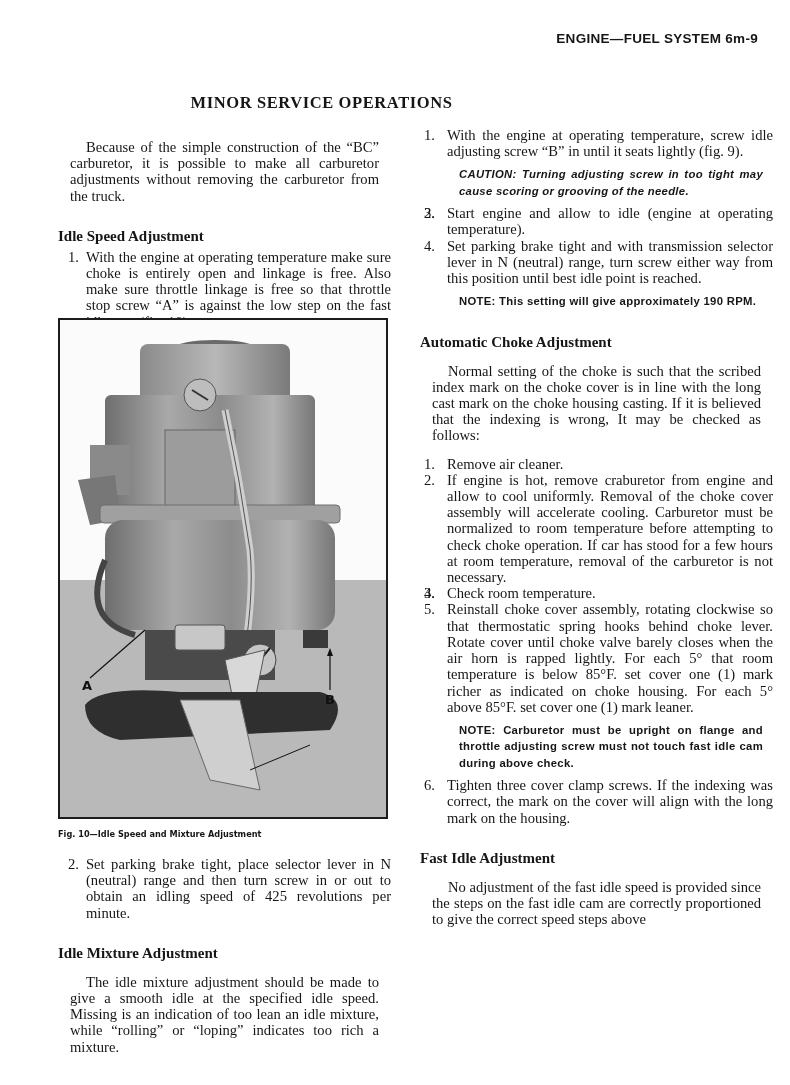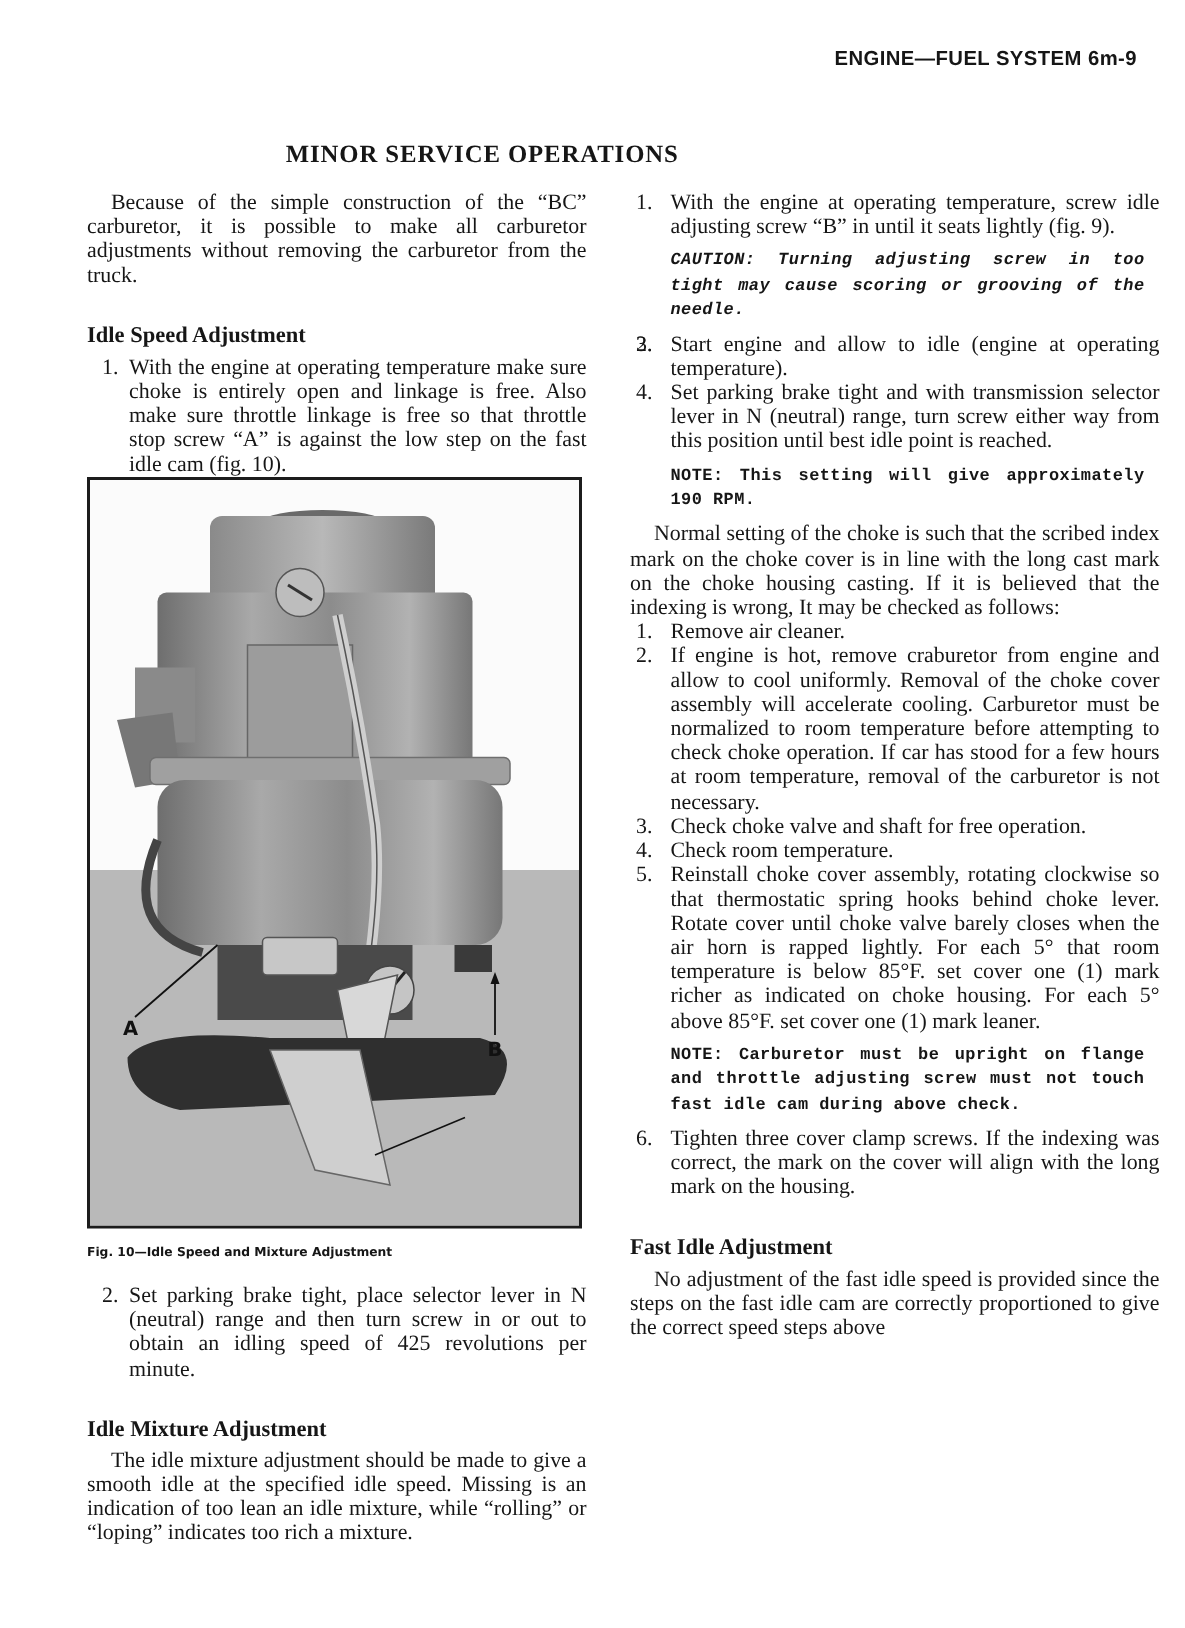--- a/index.html
+++ b/index.html
@@ -18,35 +18,35 @@
     font-family: "Liberation Serif", "DejaVu Serif", serif;
     font-weight: bold; font-size: 16.5px; letter-spacing: 0.6px;
   }
   .col {
     position: absolute; top: 127px;
     font-family: "Liberation Serif", "DejaVu Serif", serif;
     font-size: 14.6px; line-height: 16.2px; text-align: justify;
   }
   .col-left { left: 58px; width: 333px; }
   .col-right { left: 420px; width: 353px; }
-  p { margin: 0; }
+  p { margin: 12px; }
   .indent { text-indent: 16px; }
   h3 {
     margin: 24px 0 4px 0; font-weight: bold; font-size: 15px; line-height: 17px;
     font-family: "Liberation Serif", "DejaVu Serif", serif;
   }
   ol.steps { list-style: none; margin: 0; padding: 0; }
   ol.steps li { position: relative; padding-left: 28px; margin: 0; }
   ol.steps li .num { position: absolute; left: 10px; top: 0; }
   .col-right ol.steps li { padding-left: 27px; }
   .col-right ol.steps li .num { left: 4px; }
   .callout {
-    font-family: Liberation Mono, monospace;
+    font-family: Liberation Sans, sans-serif;
     font-weight: bold; font-size: 11.3px; line-height: 16.4px;
-    margin: 7px 10px 6px 27px; text-align: justify; letter-spacing: 0.3px;
+    margin: 7px 10px 6px 39px; text-align: justify; letter-spacing: 0.3px;
   }
   .callout.italic { font-style: italic; }
   .figure {
     position: absolute; left: 58px; top: 318px; width: 326px; height: 497px;
     border: 2px solid #1c1c1c; overflow: hidden;
     background: #fbfbfb;
   }
   .figure svg { display: block; }
   .fig-caption {
     position: absolute; left: 58px; width: 330px; top: 829px; 
@@ -164,33 +164,33 @@
     <li>
       <span class="num">3.</span>
       <span>Start engine and allow to idle (engine at operating temperature).</span>
     </li>
     <li>
       <span class="num">4.</span>
       <span>Set parking brake tight and with transmission selector lever in N (neutral) range, turn screw either way from this position until best idle point is reached.</span>
     </li>
   </ol>
   <p class="callout">NOTE: This setting will give approximately 190 RPM.</p>
+  <h3>Automatic Choke Adjustment</h3>
   <p class="indent">Normal setting of the choke is such that the scribed index mark on the choke cover is in line with the long cast mark on the choke housing casting. If it is believed that the indexing is wrong, It may be checked as follows:</p>
   <ol class="steps">
     <li>
       <span class="num">1.</span>
       <span>Remove air cleaner.</span>
     </li>
     <li>
       <span class="num">2.</span>
       <span>If engine is hot, remove craburetor from engine and allow to cool uniformly. Removal of the choke cover assembly will accelerate cooling. Carburetor must be normalized to room temperature before attempting to check choke operation. If car has stood for a few hours at room temperature, removal of the carburetor is not necessary.</span>
     </li>
     <li>
       <span class="num">3.</span>
-      <span>Check choke valve and shaft for free operation.</span>
     </li>
     <li>
       <span class="num">4.</span>
       <span>Check room temperature.</span>
     </li>
     <li>
       <span class="num">5.</span>
       <span>Reinstall choke cover assembly, rotating clockwise so that thermostatic spring hooks behind choke lever. Rotate cover until choke valve barely closes when the air horn is rapped lightly. For each 5° that room temperature is below 85°F. set cover one (1) mark richer as indicated on choke housing. For each 5° above 85°F. set cover one (1) mark leaner.</span>
     </li>
   </ol>

